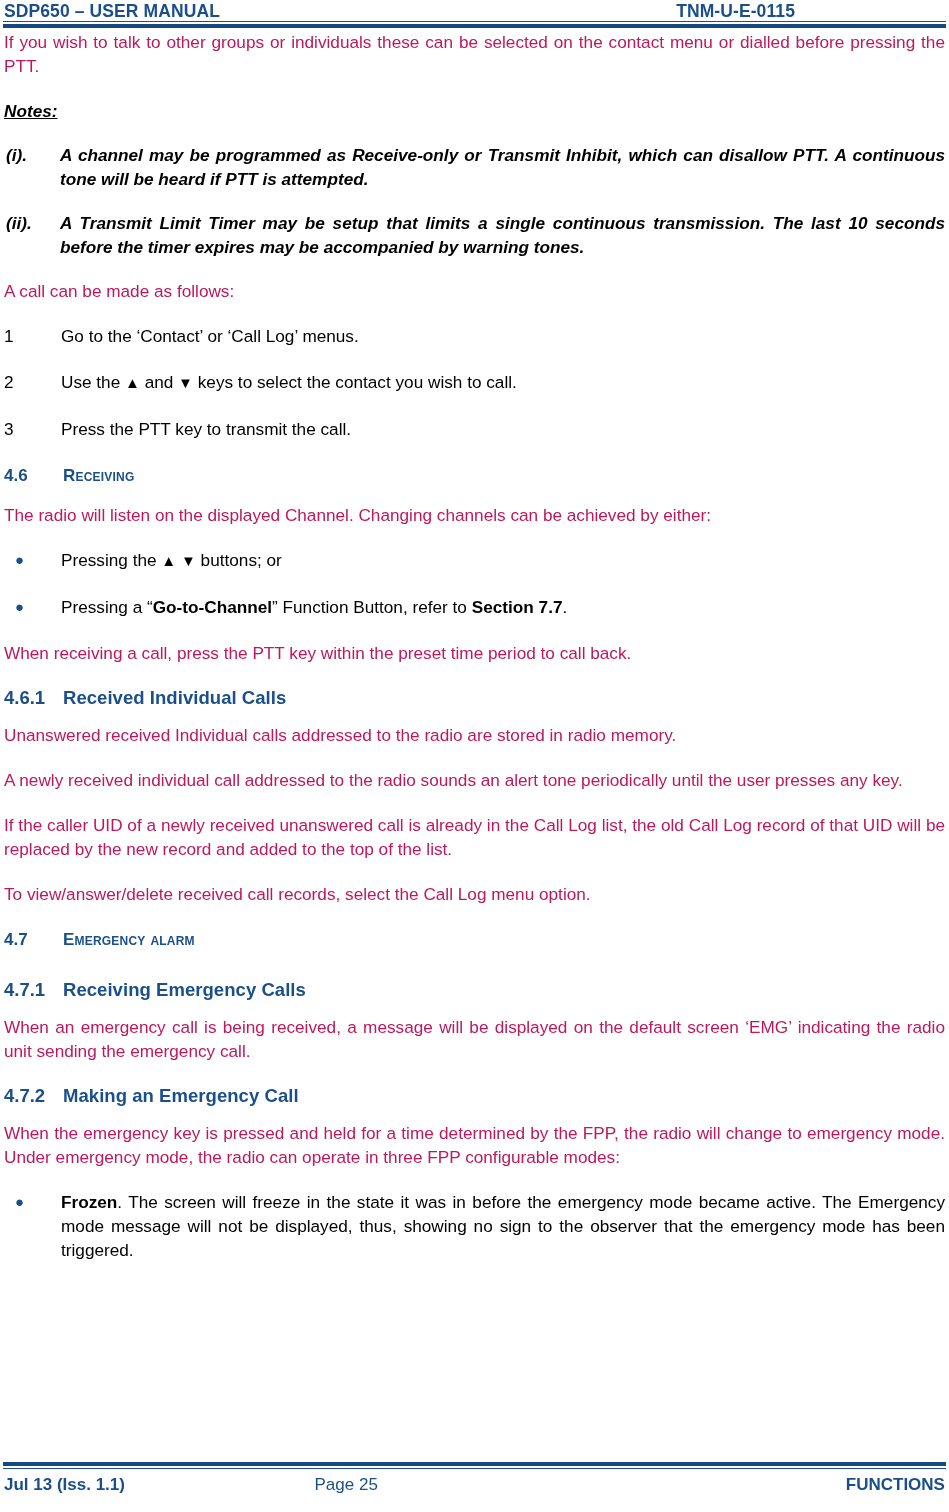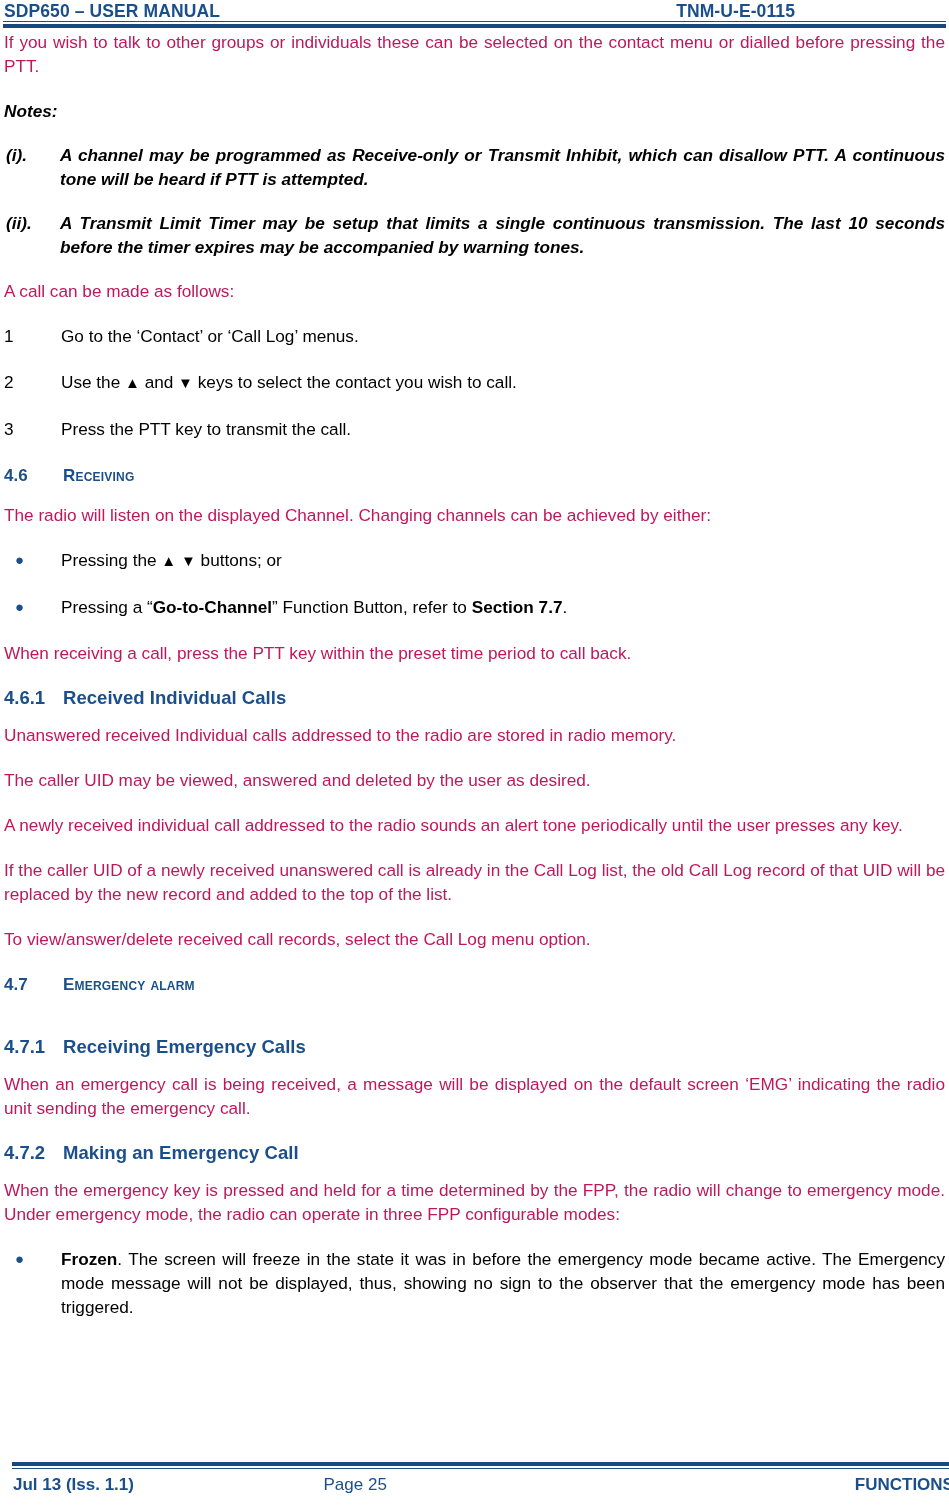--- a/index.html
+++ b/index.html
@@ -58,21 +58,21 @@
     width: 943px;
     height: 4px;
     background: #15497F;
   }
   .hdr-rule-thin { top: 21px; }
   .hdr-rule-thick { top: 24px; }
 
   
   .doc-footer {
     position: absolute;
-    left: 9px;
+    left: 0;
     top: 1462px;
     width: 868px;
     height: 50px;
   }
   .ftr-rule-thick { top: 0px; }
   .ftr-rule-thin  { top: 6px; }
   .ftr-row {
     position: absolute;
     top: 12px;
     left: 4px;
@@ -104,20 +104,21 @@
     color: #be185d;
   }
 
   
   p.note-label {
     margin: 0 0 20px 0;
     font-size: 17.2px;
     line-height: 24px;
     font-weight: bold;
     font-style: italic;
+    text-decoration: underline;
   }
 
   
   .note-item {
     display: flex;
     margin: 0 0 20px 0;
     font-size: 17.2px;
     line-height: 24px;
     font-weight: bold;
     font-style: italic;
@@ -180,21 +181,21 @@
     box-sizing: border-box;
   }
   h2.h2 .h-title {
     font-variant: small-caps;
     text-transform: lowercase;
     letter-spacing: 0.2px;
   }
   h2.h2 .h-title::first-letter { text-transform: uppercase; }
 
   h3.h3 {
-    margin: 16px 0 13px 0;
+    margin: 4px 0 13px 0;
     font-size: 18.5px;
     line-height: 24px;
     font-weight: bold;
     color: #1A4F8B;
     display: flex;
     align-items: baseline;
   }
   h3.h3 .h-num {
     flex: 0 0 59px;
     box-sizing: border-box;
@@ -271,21 +272,20 @@
     </div>
 
     <p class="body-text">When receiving a call, press the PTT key within the preset time period to call back.</p>
 
     <h3 class="h3">
       <span class="h-num">4.6.1</span>
       <span class="h-title">Received Individual Calls</span>
     </h3>
 
     <p class="body-text">Unanswered received Individual calls addressed to the radio are stored in radio memory.</p>
-    <p class="body-text">The caller UID may be viewed, answered and deleted by the user as desired.</p>
     <p class="body-text">A newly received individual call addressed to the radio sounds an alert tone periodically until the user presses any key.</p>
     <p class="body-text">If the caller UID of a newly received unanswered call is already in the Call Log list, the old Call Log record of that UID will be replaced by the new record and added to the top of the list.</p>
     <p class="body-text">To view/answer/delete received call records, select the Call Log menu option.</p>
 
     <h2 class="h2">
       <span class="h-num">4.7</span>
       <span class="h-title">Emergency Alarm</span>
     </h2>
 
     <div class="spacer-s"></div>

